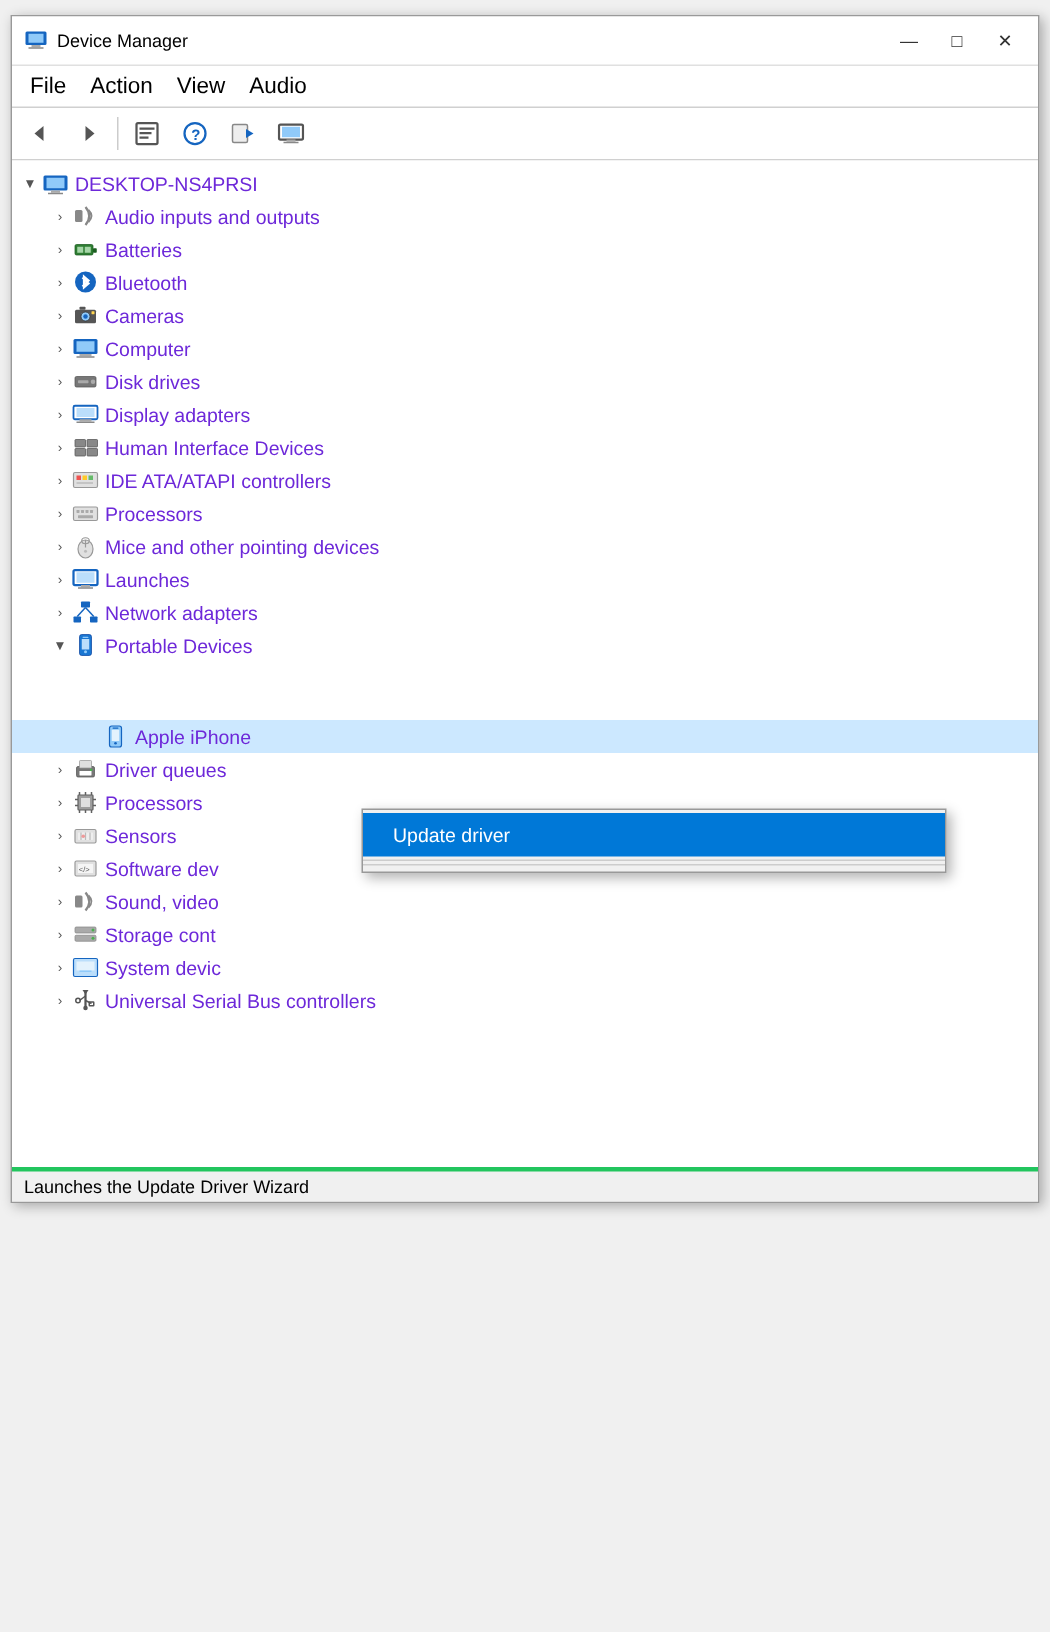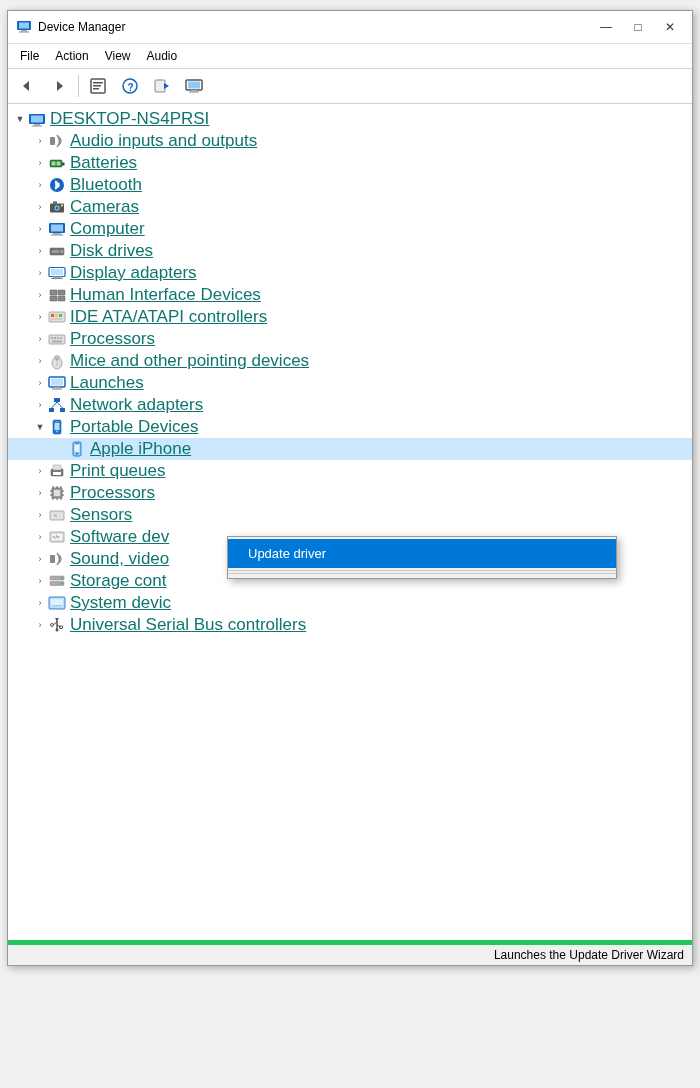--- a/index.html
+++ b/index.html
@@ -15,21 +15,21 @@
 
     
     .window {
       width: 686px;
       margin: 10px auto;
       border: 1px solid #999;
       display: flex;
       flex-direction: column;
       background: #fff;
       box-shadow: 2px 2px 8px rgba(0,0,0,0.3);
-      height: 956px;
+      height: 792px;
     }
 
     .title-bar {
       background: #fff;
       padding: 6px 8px;
       display: flex;
       align-items: center;
       justify-content: space-between;
       border-bottom: 1px solid #e0e0e0;
       user-select: none;
@@ -73,21 +73,21 @@
     .menu-bar {
       display: flex;
       padding: 2px 4px;
       border-bottom: 1px solid #d0d0d0;
       background: #fff;
     }
 
     .menu-item {
       padding: 3px 8px;
       cursor: pointer;
-      font-size: 12px;
+      font-size: 15px;
     }
 
     
     .toolbar {
       display: flex;
       padding: 3px 4px;
       border-bottom: 1px solid #d0d0d0;
       background: #fff;
       gap: 2px;
       align-items: center;
@@ -123,21 +123,21 @@
     }
 
     .tree-item {
       display: flex;
       align-items: center;
       padding: 2px 4px;
       cursor: pointer;
       white-space: nowrap;
       height: 22px;
     }
-    .tree-item.selected { background: #cce8ff; }
+    .tree-item.selected { background: #cce8ff; margin-top: 39px; }
 
     .tree-indent-1 { padding-left: 4px; }
     .tree-indent-2 { padding-left: 24px; }
     .tree-indent-3 { padding-left: 44px; }
 
     .expander {
       width: 16px;
       height: 16px;
       display: flex;
       align-items: center;
@@ -152,29 +152,28 @@
       height: 18px;
       margin-right: 4px;
       display: flex;
       align-items: center;
       justify-content: center;
       flex-shrink: 0;
       font-size: 14px;
     }
 
     .node-label {
-      font-size: 17px;
-      color: #0f766e;
-      text-decoration: underline;
+      font-size: 13px;
+      color: #6d28d9;
     }
 
     
     .context-menu {
       position: absolute;
-      left: 219px;
+      left: 233px;
       top: 432px;
       width: 390px;
       background: #f0f0f0;
       border: 1px solid #999;
       box-shadow: 3px 3px 8px rgba(0,0,0,0.3);
       z-index: 100;
       padding: 2px 0;
     }
 
     .ctx-item {
@@ -191,26 +190,25 @@
       font-weight: bold;
     }
     .ctx-separator {
       height: 1px;
       background: #ccc;
       margin: 2px 0;
     }
 
     
     .status-bar {
-      border-top: 5px solid #22c55e;
+      border-top: 3px solid #22c55e;
       padding: 3px 8px;
       background: #f0f0f0;
       font-size: 12px;
       color: #000;
-      text-align: right;
     }
   </style>
 </head>
 <body>
 
 <div class="window">
 
   <div class="title-bar">
     <div class="title-bar-left">
 
@@ -495,21 +493,21 @@
     <div class="tree-item tree-indent-2">
       <div class="expander">›</div>
       <div class="node-icon">
         <svg width="18" height="18" viewBox="0 0 18 18">
           <rect x="3" y="7" width="12" height="7" rx="1" fill="#777" stroke="#555" stroke-width="0.5"></rect>
           <rect x="5" y="3" width="8" height="5" rx="0.5" fill="#e0e0e0" stroke="#999" stroke-width="0.5"></rect>
           <rect x="5" y="10" width="8" height="3" rx="0.3" fill="#fff"></rect>
           <rect x="12" y="8.5" width="1.5" height="1.5" fill="#4caf50"></rect>
         </svg>
       </div>
-      <span class="node-label">Print queues</span>
+      <span class="node-label">Driver queues</span>
     </div>
 
     <div class="tree-item tree-indent-2">
       <div class="expander">›</div>
       <div class="node-icon">
         <svg width="18" height="18" viewBox="0 0 18 18">
           <rect x="4" y="4" width="10" height="10" rx="0.5" fill="#9e9e9e" stroke="#616161" stroke-width="0.8"></rect>
           <rect x="6" y="6" width="6" height="6" fill="#e0e0e0"></rect>
           <line x1="5" y1="2" x2="5" y2="4" stroke="#616161" stroke-width="1"></line>
           <line x1="9" y1="2" x2="9" y2="4" stroke="#616161" stroke-width="1"></line>

